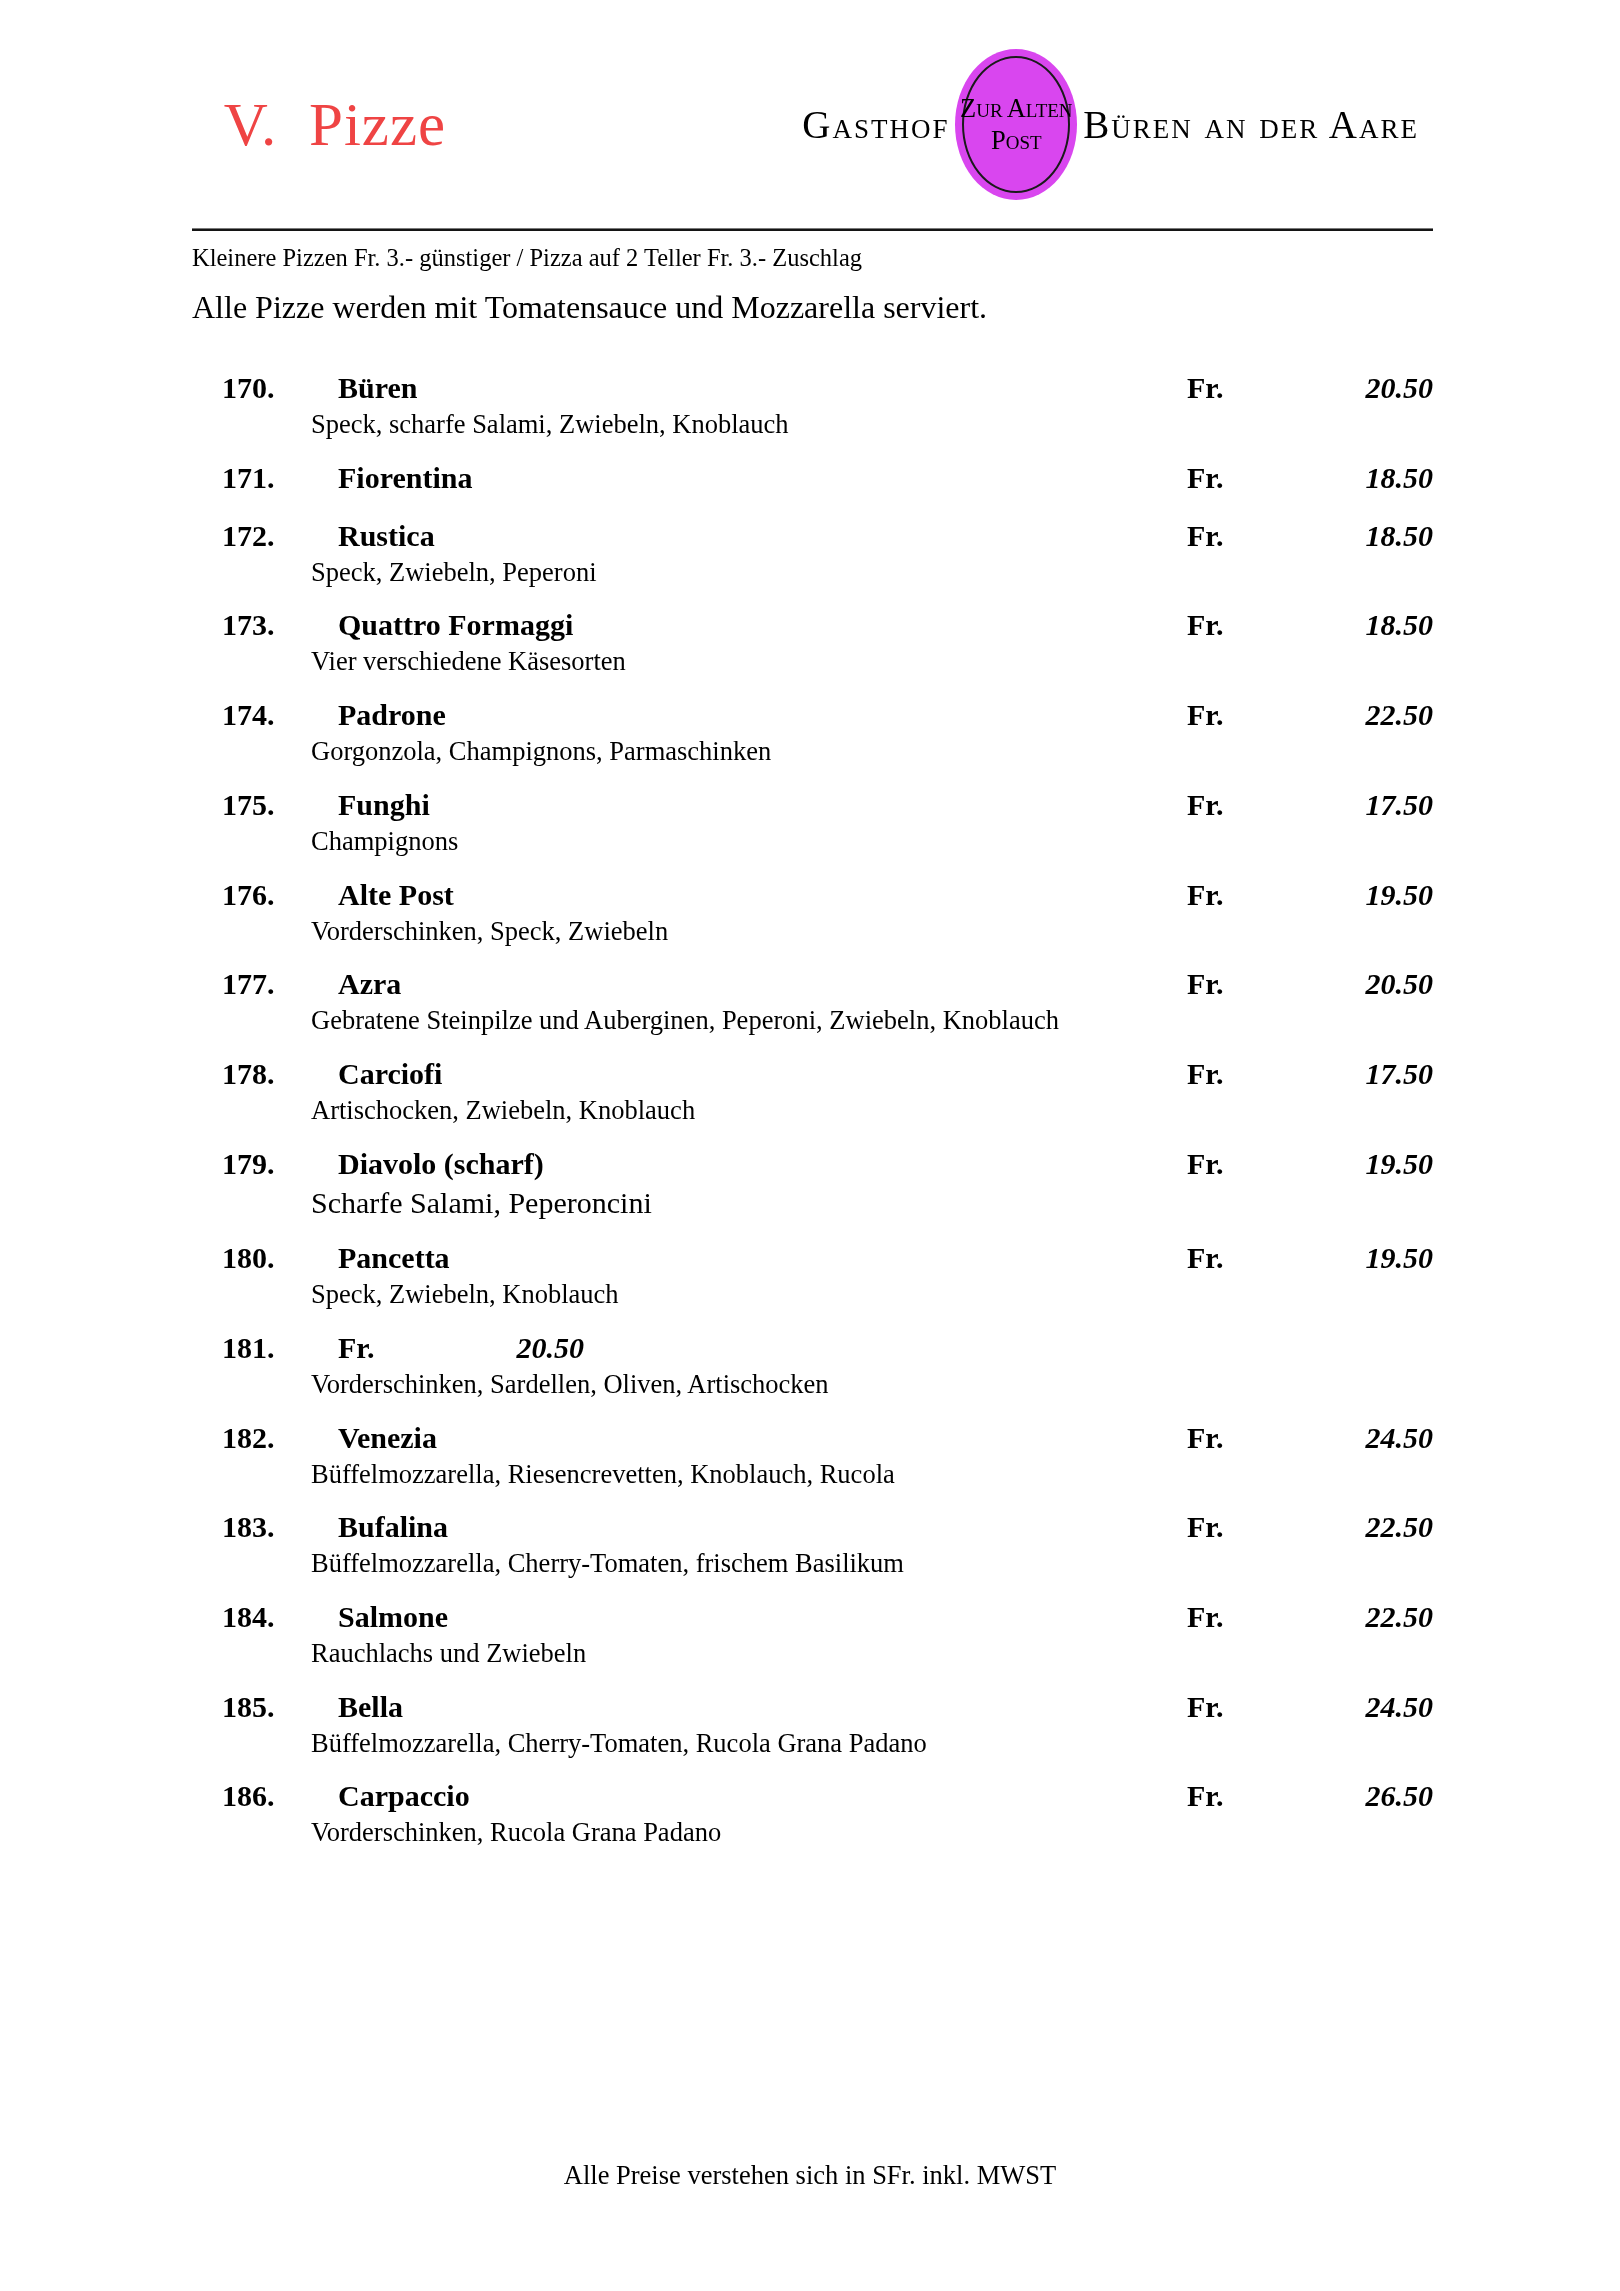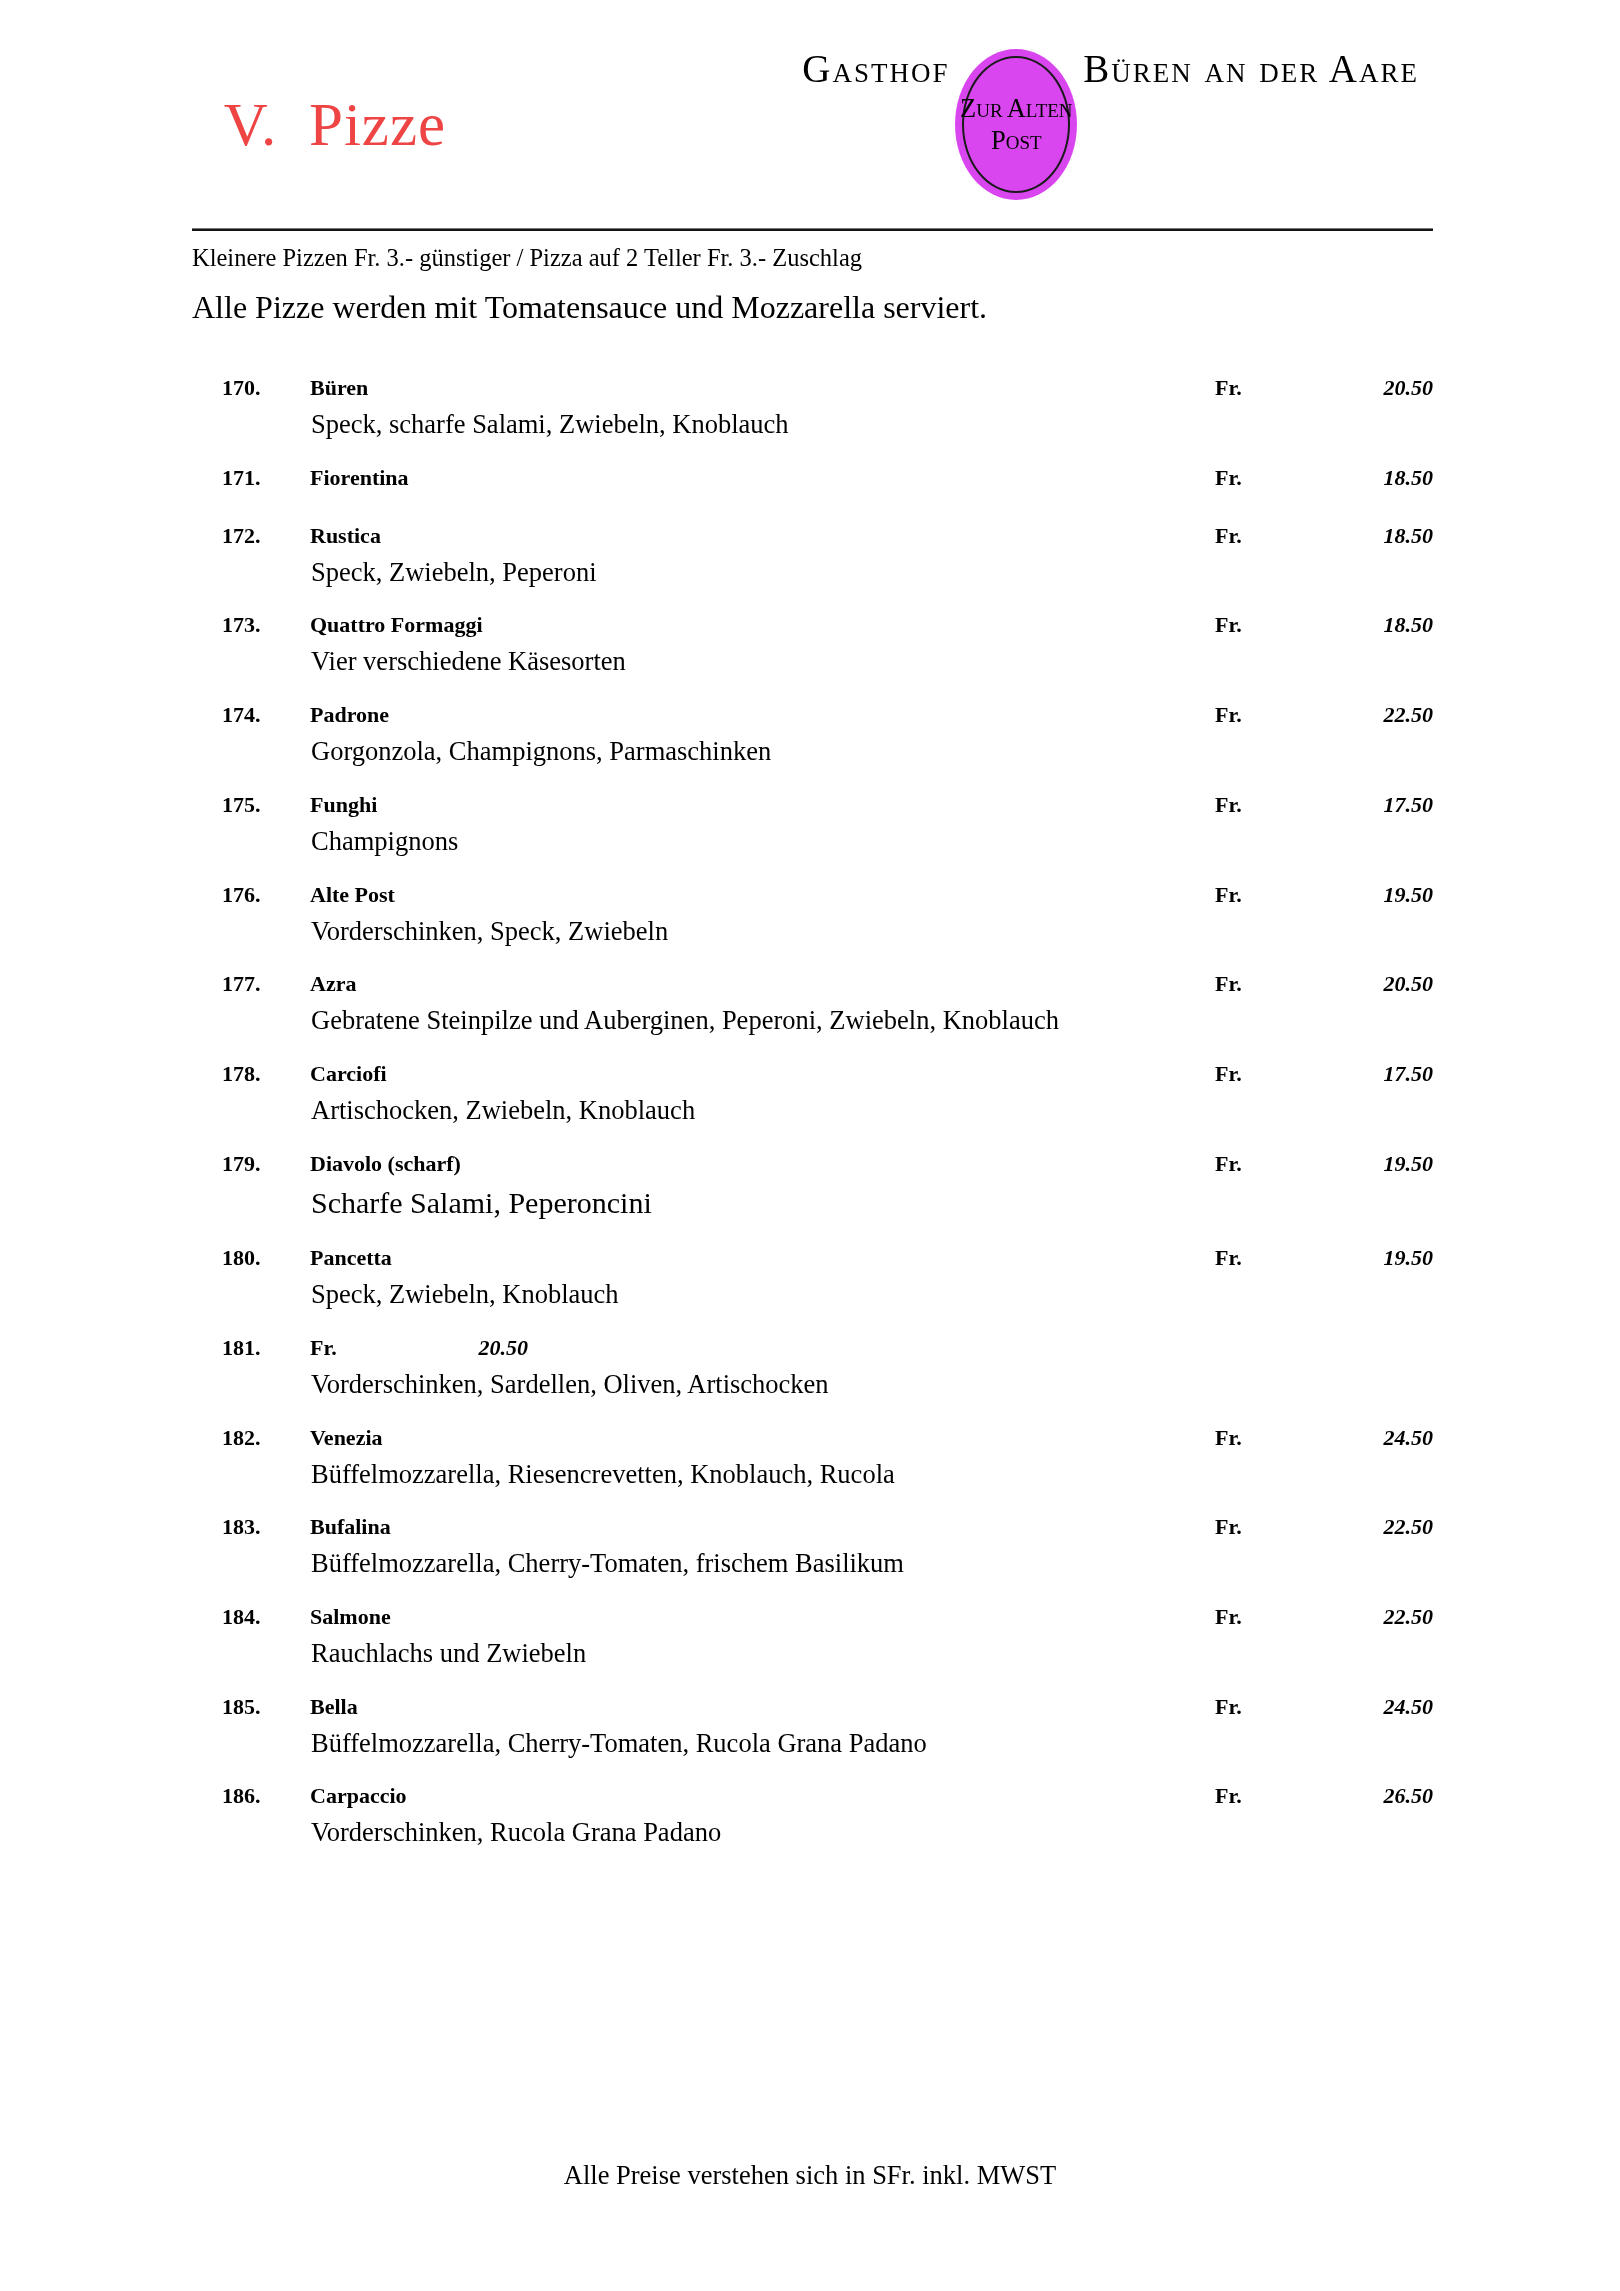--- a/index.html
+++ b/index.html
@@ -19,21 +19,21 @@
     position:absolute; left:192px; top:94px;
     margin:0; font-size:61px; font-weight:normal;
     color:#ef4444; line-height:1;
     letter-spacing:1px;
     text-align:center;
   }
   .doc-title .sec { display:inline-block; width:117px; }
 
   .logo-group {
     position:absolute; top:49px; right:201px;
-    display:flex; height:151px;
+    display:flex; align-items:center; height:151px;
   }
   .logo-side {
     font-variant:small-caps;
     font-size:39px; letter-spacing:2px; line-height:1;
     white-space:nowrap;
   }
   .logo-badge {
     position:relative; width:122px; height:151px;
     background:#d946ef; border-radius:50%;
     margin:0 5.9px; flex:0 0 auto;
@@ -65,21 +65,21 @@
     font-size:24.5px; line-height:29px;
   }
   .base-note {
     margin:19.6px 0 0 192px;
     font-size:32px; line-height:33px;
   }
 
   
   .items { margin:43px 0 0 192px; width:1241px; }
   .item { margin-bottom:16.7px; }
-  .item-head { display:flex; font-weight:bold; font-size:22px; line-height:41px; }
+  .item-head { display:flex; font-weight:bold; font-size:30px; line-height:41px;gap:28px; }
   .item-number { width:88px; margin-left:30px; flex:0 0 auto; }
   .item-name { flex:1 1 auto; }
   .item-currency { width:54px; flex:0 0 auto; }
   .item-price { width:164px; flex:0 0 auto; text-align:right;font-style:italic; }
   .item-desc {
     margin-left:119px;
     font-size:26.5px; line-height:32px;
   }
   .item-desc.desc-large { font-size:30px; line-height:37px; }
 

